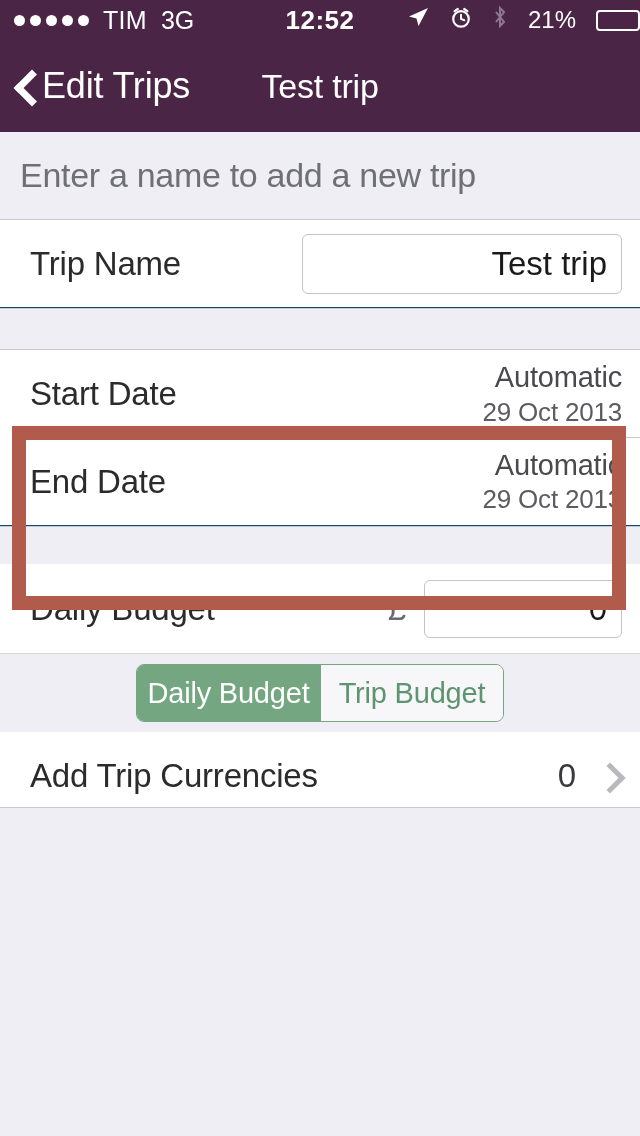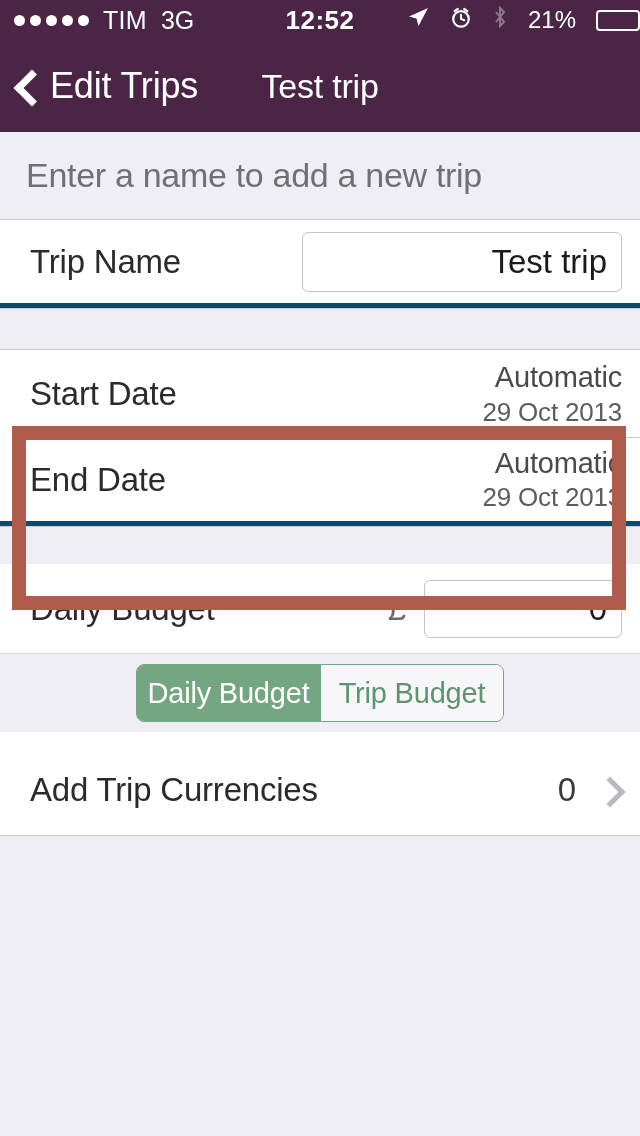--- a/index.html
+++ b/index.html
@@ -108,21 +108,21 @@
     background: #4A2545;
     color: #FFFFFF;
   }
 
   .nav-back {
     position: absolute;
     left: 10px; top: 0;
     height: 92px;
     display: flex;
     align-items: center;
-    gap: 10px;
+    gap: 2px;
     cursor: pointer;
   }
 
   .chevron-back {
     width: 30px; height: 30px;
     position: relative;
   }
   .chevron-back::before {
     content: "";
     position: absolute;
@@ -157,21 +157,21 @@
     width: 640px;
     height: 1004px;
     background: #EFEEF4;
     overflow: hidden;
   }
 
   .section-header {
     height: 88px;
     display: flex;
     align-items: center;
-    padding-left: 26px;
+    padding-left: 20px;
     font-size: 34px;
     color: #6F6F76;
     background: #EFEEF4;
     border-bottom: 1px solid #C9C9CE;
     letter-spacing: -0.3px;
   }
 
   .gap {
     background: #EFEEF4;
     border-top: 1px solid #C9C9CE;
@@ -192,21 +192,21 @@
 
   .cell-sep::after {
     content: "";
     position: absolute;
     left: 30px; right: 0; bottom: 0;
     height: 1px;
     background: #C9C9CE;
   }
 
   .cell-bottom-line {
-    border-bottom: 5px solid #0c4a6e;
+    border-bottom: 1px solid #0c4a6e;
   }
 
   .cell-label {
     font-size: 33px;
     color: #2B2B2B;
     letter-spacing: -0.2px;
     flex: 0 0 auto;
   }
 
   .spacer { flex: 1 1 auto; }
@@ -324,21 +324,21 @@
 
   .segment-off {
     background: #F7F7F9;
     color: #5E9470;
     border-left: 1px solid #73A681;
   }
 
   
   .currencies-cell {
     position: relative;
-    height: 104px;
+    height: 76px;
     background: #FFFFFF;
     display: flex;
     align-items: center;
     padding: 12px 20px 0 30px;
     border-bottom: 1px solid #C9C9CE;
   }
 
   .currencies-count {
     font-size: 33px;
     color: #3A3A3E;

